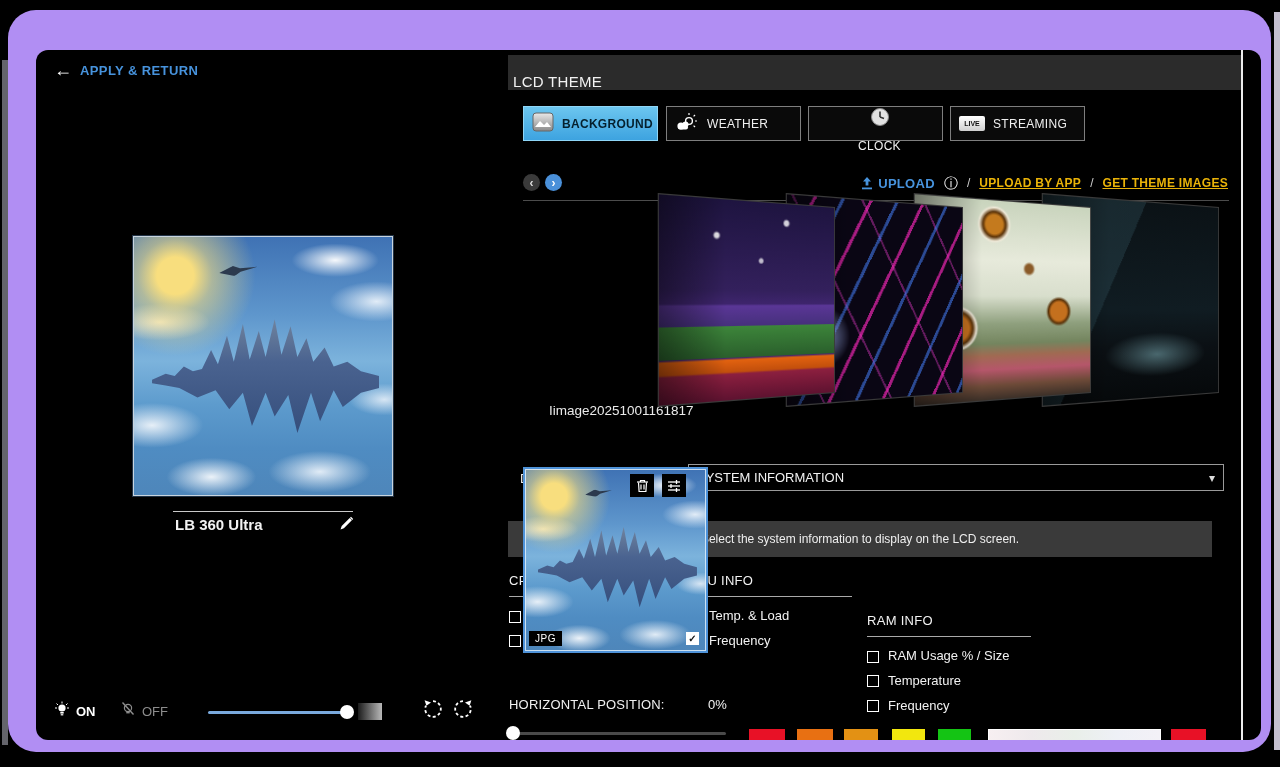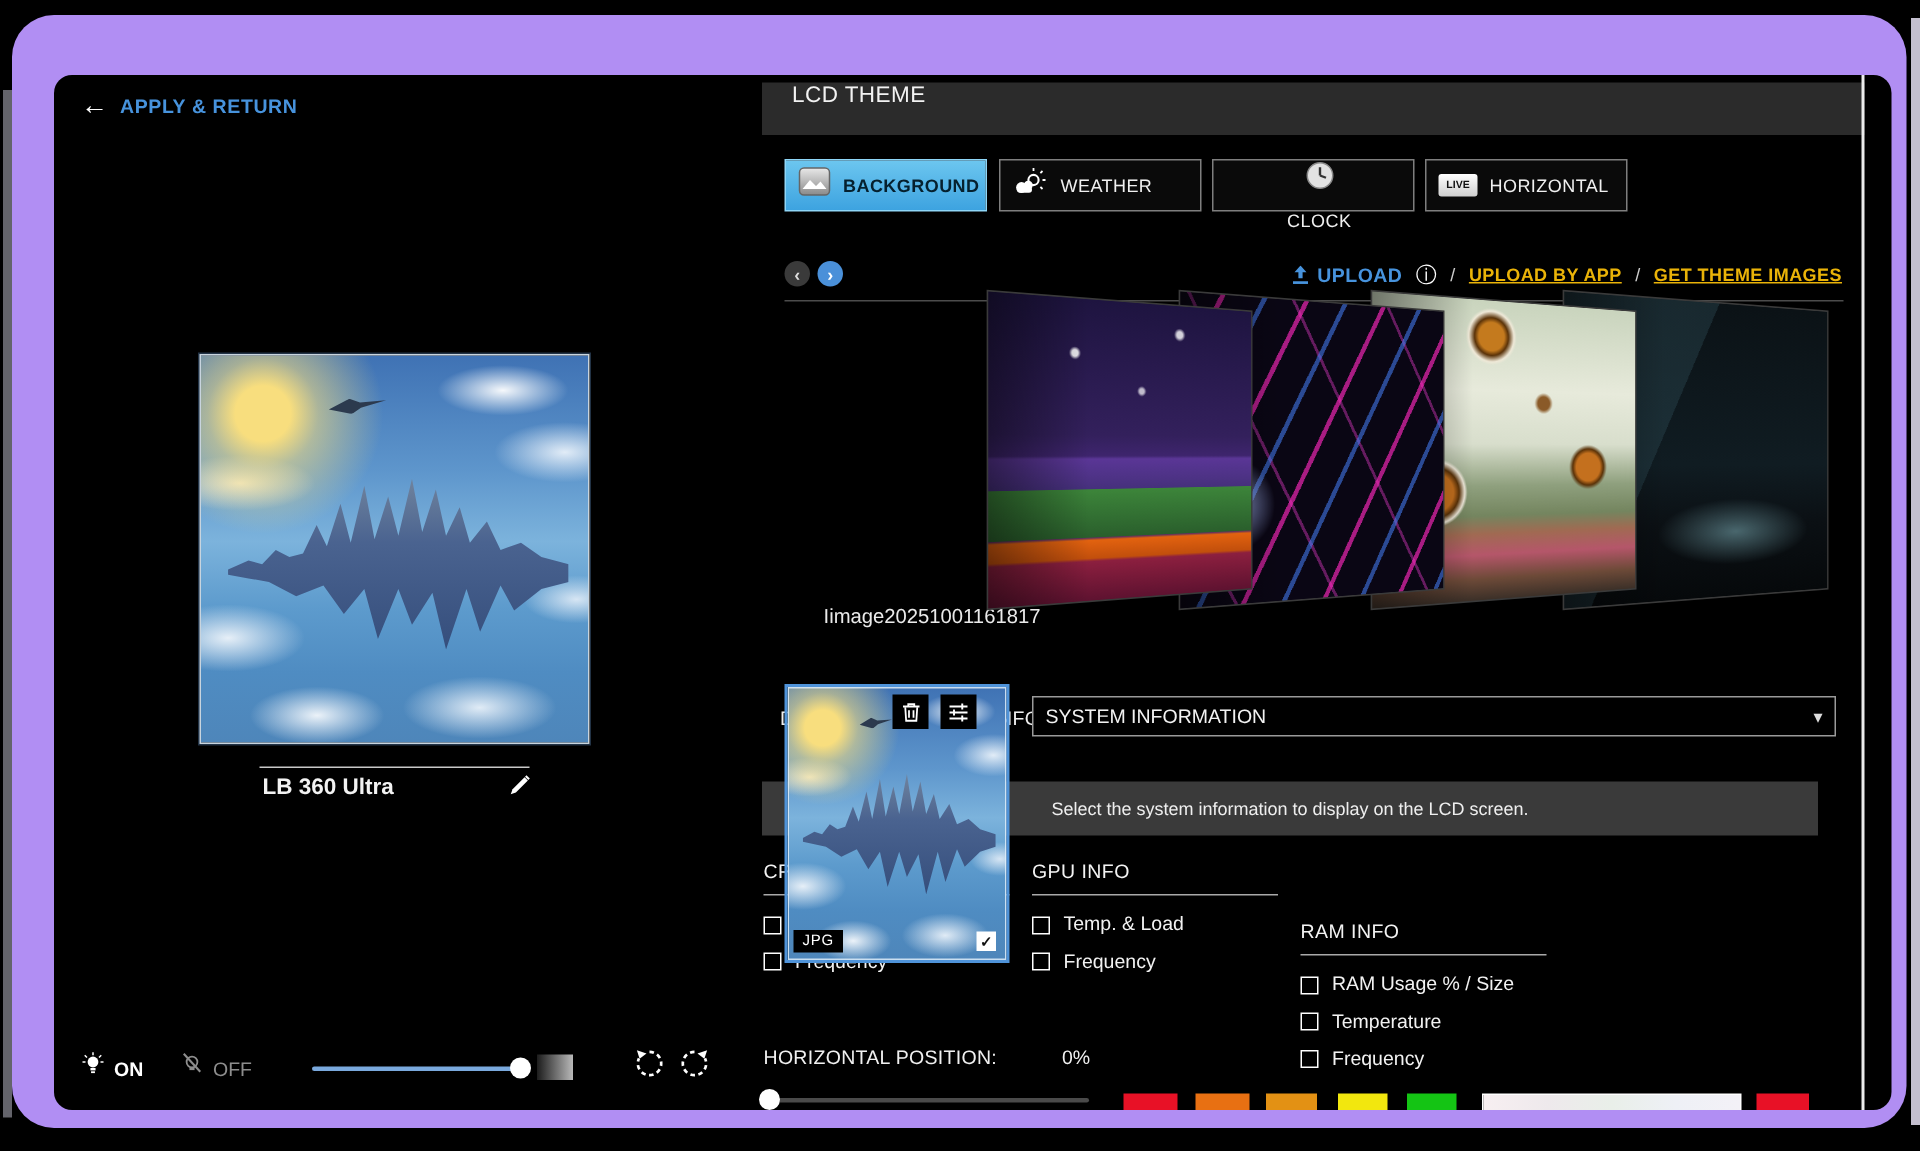--- a/index.html
+++ b/index.html
@@ -38,21 +38,21 @@
   .bright-track { position:absolute; left:172px; top:661px; width:140px; height:3px; background:#7aa9dd; border-radius:2px; cursor:pointer; }
   .bright-thumb { position:absolute; left:304px; top:655px; width:14px; height:14px; border-radius:50%; background:#fff; cursor:pointer; }
   .bright-grad  { position:absolute; left:322px; top:653px; width:24px; height:17px;
     background:linear-gradient(90deg,#1c1c1c,#b9b9b9); }
 
   .rotate-btn { position:absolute; top:648px; width:24px; height:24px; cursor:pointer; }
   .rotate-ccw { left:386px; } .rotate-cw { left:416px; }
 
   
   .lcd-header { position:absolute; left:472px; top:5px; width:735px; height:35px; background:#2b2b2b;
-    display:flex; align-items:flex-start; padding-left:20px; }
+    display:flex; align-items:flex-end; padding-left:5px; }
   .lcd-header .ttl { font-size:15px; color:#f2f2f2; letter-spacing:.3px; }
 
   .tab { position:absolute; top:56px; width:135px; height:35px; background:#0a0a0a; border:1px solid #7e7e7e;
     display:flex; align-items:center; gap:8px; padding-left:8px; cursor:pointer; }
   .tab .lbl { font-size:12px; color:#f0f0f0; letter-spacing:.3px; }
   .tab.selected { background:linear-gradient(180deg,#6cc6ef,#3da3e0); border-color:#8fd6f7; }
   .tab.selected .lbl { color:#05202e; font-weight:bold; }
   .t0{left:487px;} .t1{left:630px;} .t2{left:772px;flex-direction:column;} .t3{left:914px;} .t4{left:1056px;}
   .live-badge { width:26px; height:15px; background:linear-gradient(180deg,#fff,#cfcfcf); border-radius:2px;
     display:flex; align-items:center; justify-content:center; font-size:7px; font-weight:bold; color:#111; }
@@ -64,21 +64,21 @@
 
   .upload-row { position:absolute; top:122px; right:33px; height:22px; display:flex; align-items:center; gap:9px; }
   .upload-btn { display:flex; align-items:center; gap:5px; cursor:pointer; }
   .upload-btn .lbl { color:#4793dd; font-size:13px; font-weight:bold; letter-spacing:.3px; }
   .info-circ { color:#fff; font-size:14px; cursor:pointer; line-height:1; }
   .slash { color:#cfcfcf; font-size:12px; }
   .ulink { color:#eab308; font-size:12px; font-weight:bold; text-decoration:underline; letter-spacing:.3px; cursor:pointer; }
 
   .divider { position:absolute; left:487px; top:150px; width:706px; height:1px; background:#4c4c4c; }
 
-  .thumb-main { position:absolute; left:487px; top:146px; width:150px; height:186px;
+  .thumb-main { position:absolute; left:487px; top:157px; width:185px; height:186px;
     border:2px solid #4f93d9; box-shadow:inset 0 0 0 1px rgba(225,238,250,.85); z-index:6; cursor:pointer; }
   .icon-sq { position:absolute; top:5px; width:24px; height:23px; background:#000; display:flex;
     align-items:center; justify-content:center; cursor:pointer; }
   .trash-sq { right:52px; } .adjust-sq { right:20px; }
   .jpg-badge { position:absolute; left:4px; bottom:5px; background:#000; color:#fff; font-size:10px;
     padding:2px 6px; letter-spacing:.5px; }
   .thumb-check { position:absolute; right:7px; bottom:6px; width:13px; height:13px; background:#fff;
     color:#111; font-size:10px; font-weight:bold; display:flex; align-items:center; justify-content:center; cursor:pointer; }
 
   .thumb-flow { position:absolute; top:157px; width:186px; height:186px; border:1px solid #3a3a3a;
@@ -274,21 +274,21 @@
           <svg width="20" height="20" viewBox="0 0 20 20">
               <circle cx="10" cy="10" r="8.5" fill="#e2e2e2" stroke="#888"></circle>
               <line x1="10" y1="10" x2="10" y2="4.5" stroke="#333" stroke-width="1.6"></line>
               <line x1="10" y1="10" x2="14" y2="11.5" stroke="#333" stroke-width="1.6"></line>
             </svg>
         </span>
         <span class="lbl">CLOCK</span>
       </div>
       <div class="tab t3">
         <span class="live-badge">LIVE</span>
-        <span class="lbl">HORIZONTAL</span>
+        <span class="lbl">STREAMING</span>
       </div>
 
       <div class="nav-circle nav-prev">‹</div>
       <div class="nav-circle nav-next">›</div>
 
       <div class="upload-row">
         <span class="upload-btn">
           <svg width="12" height="13" viewBox="0 0 12 13">
               <path d="M6 0 l4 4.5 h-2.6 v4 h-2.8 v-4 H2 z" fill="#4793dd"></path>
               <rect x="1" y="10.5" width="10" height="1.8" fill="#4793dd"></rect>

